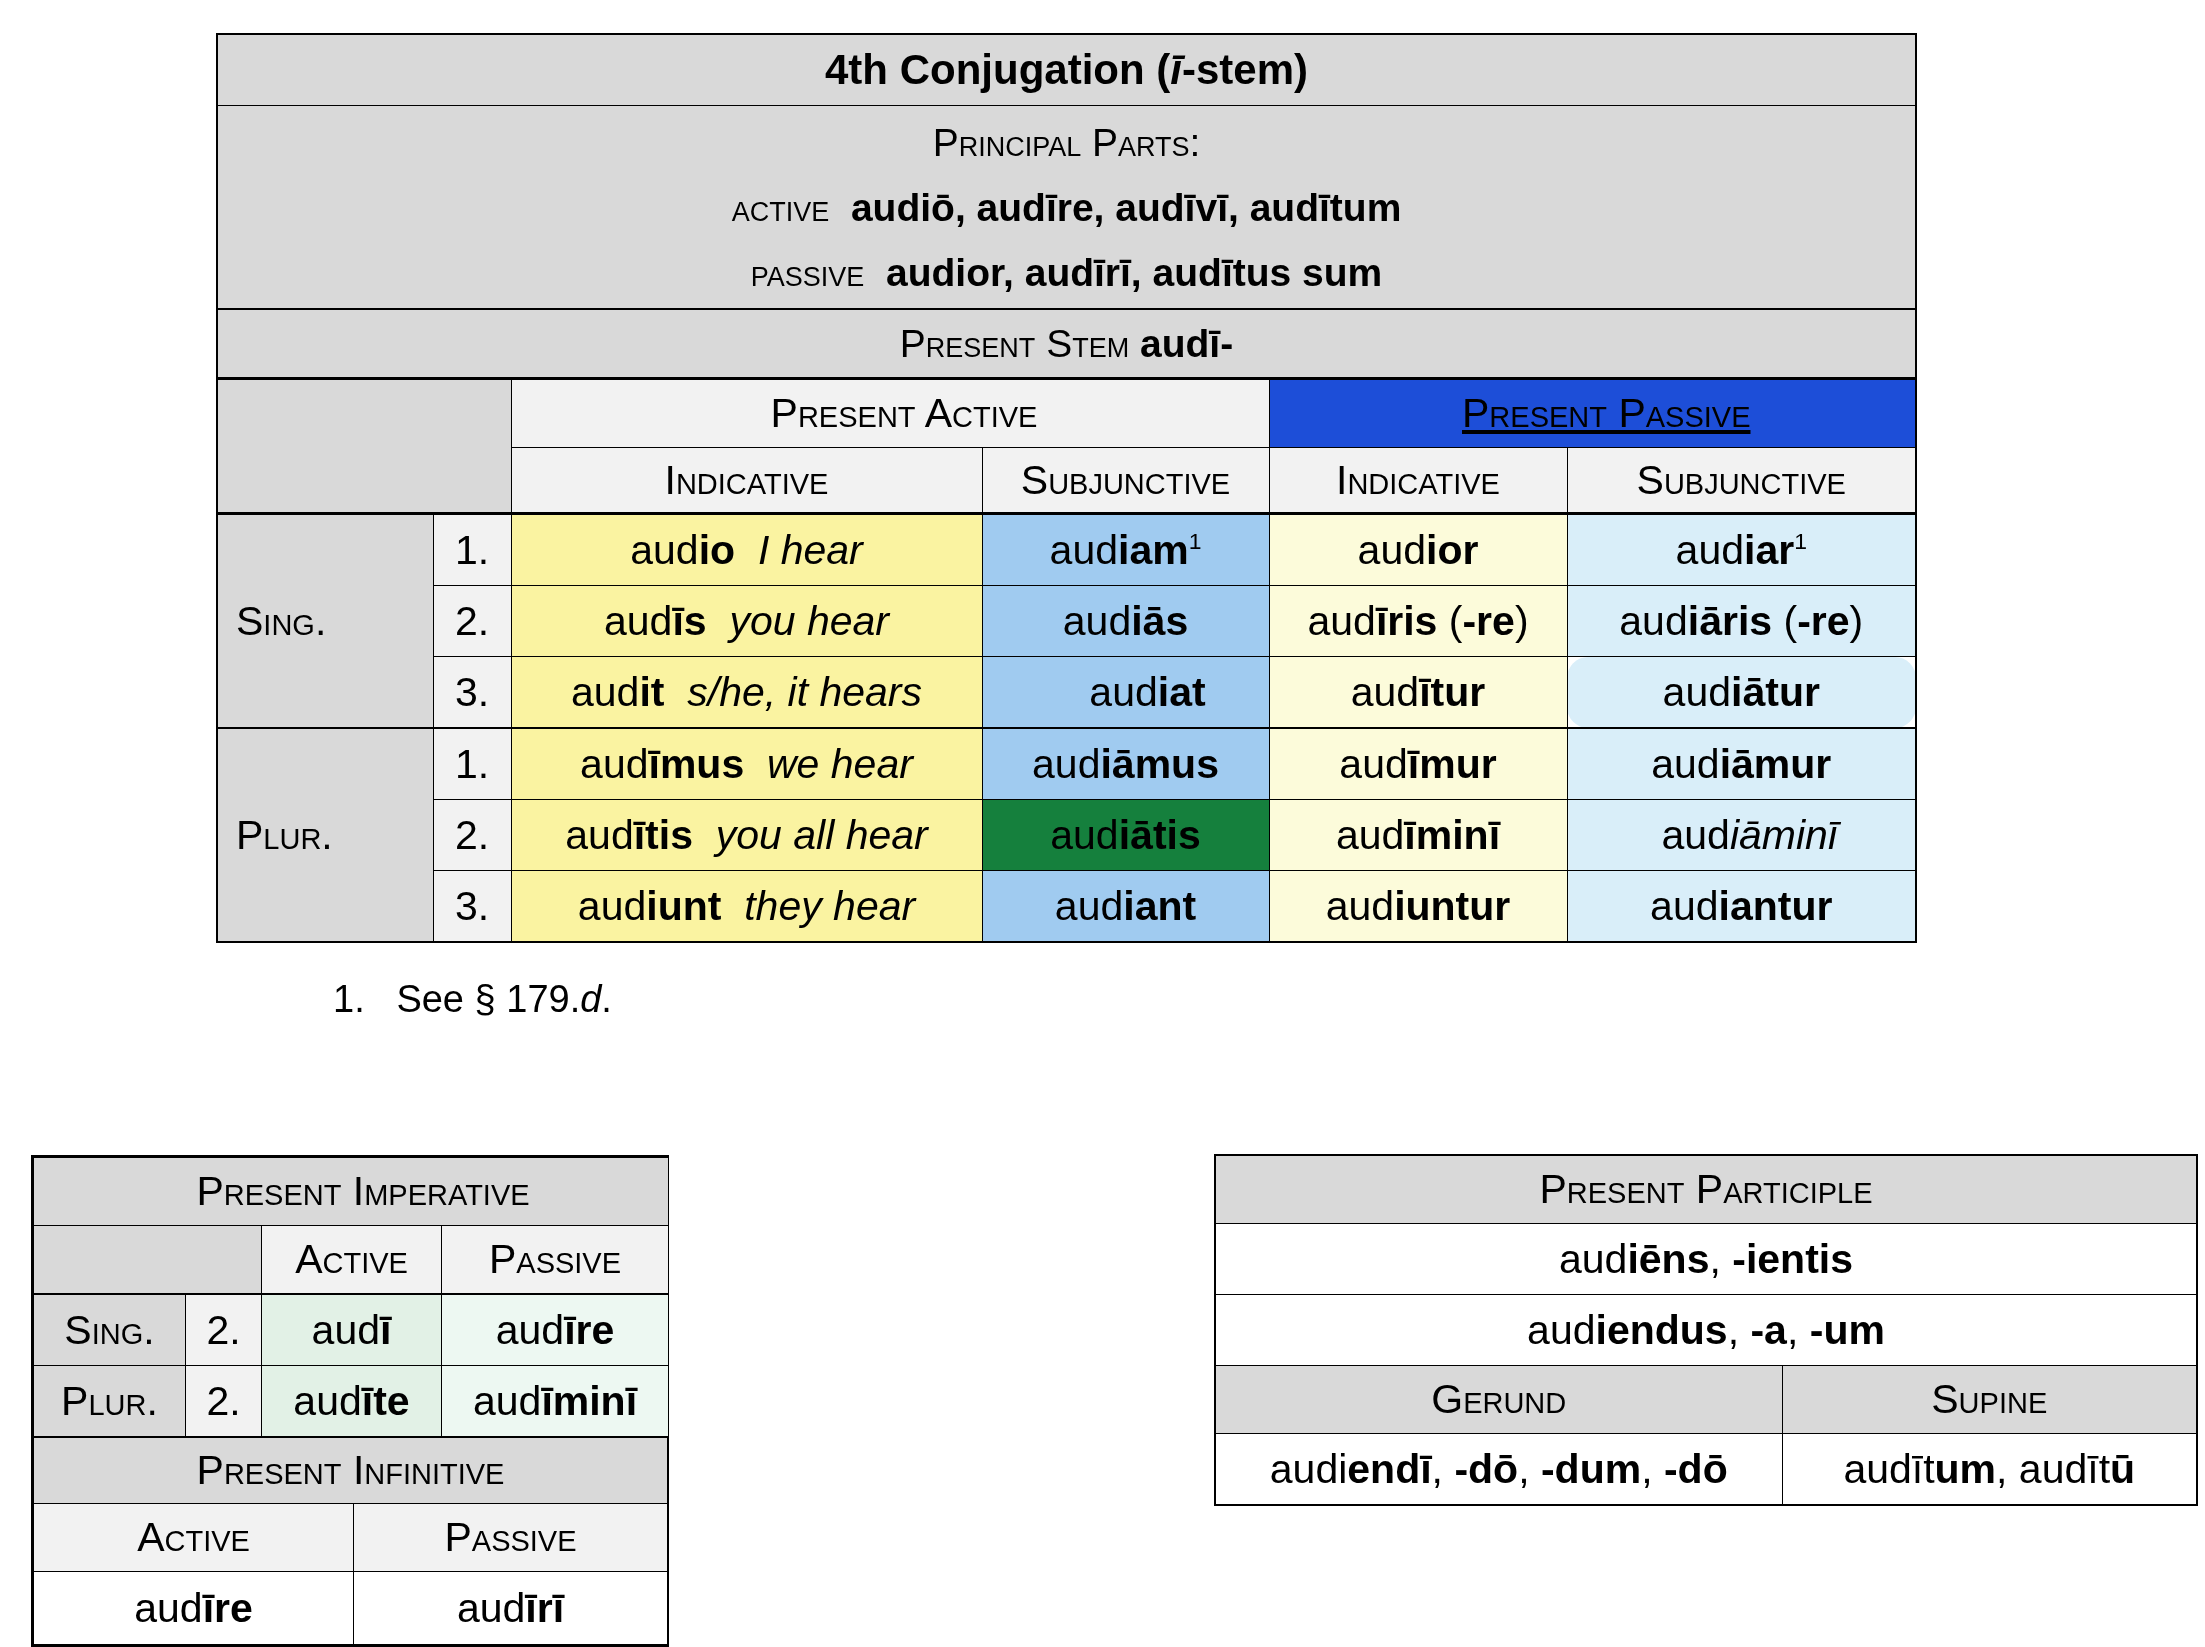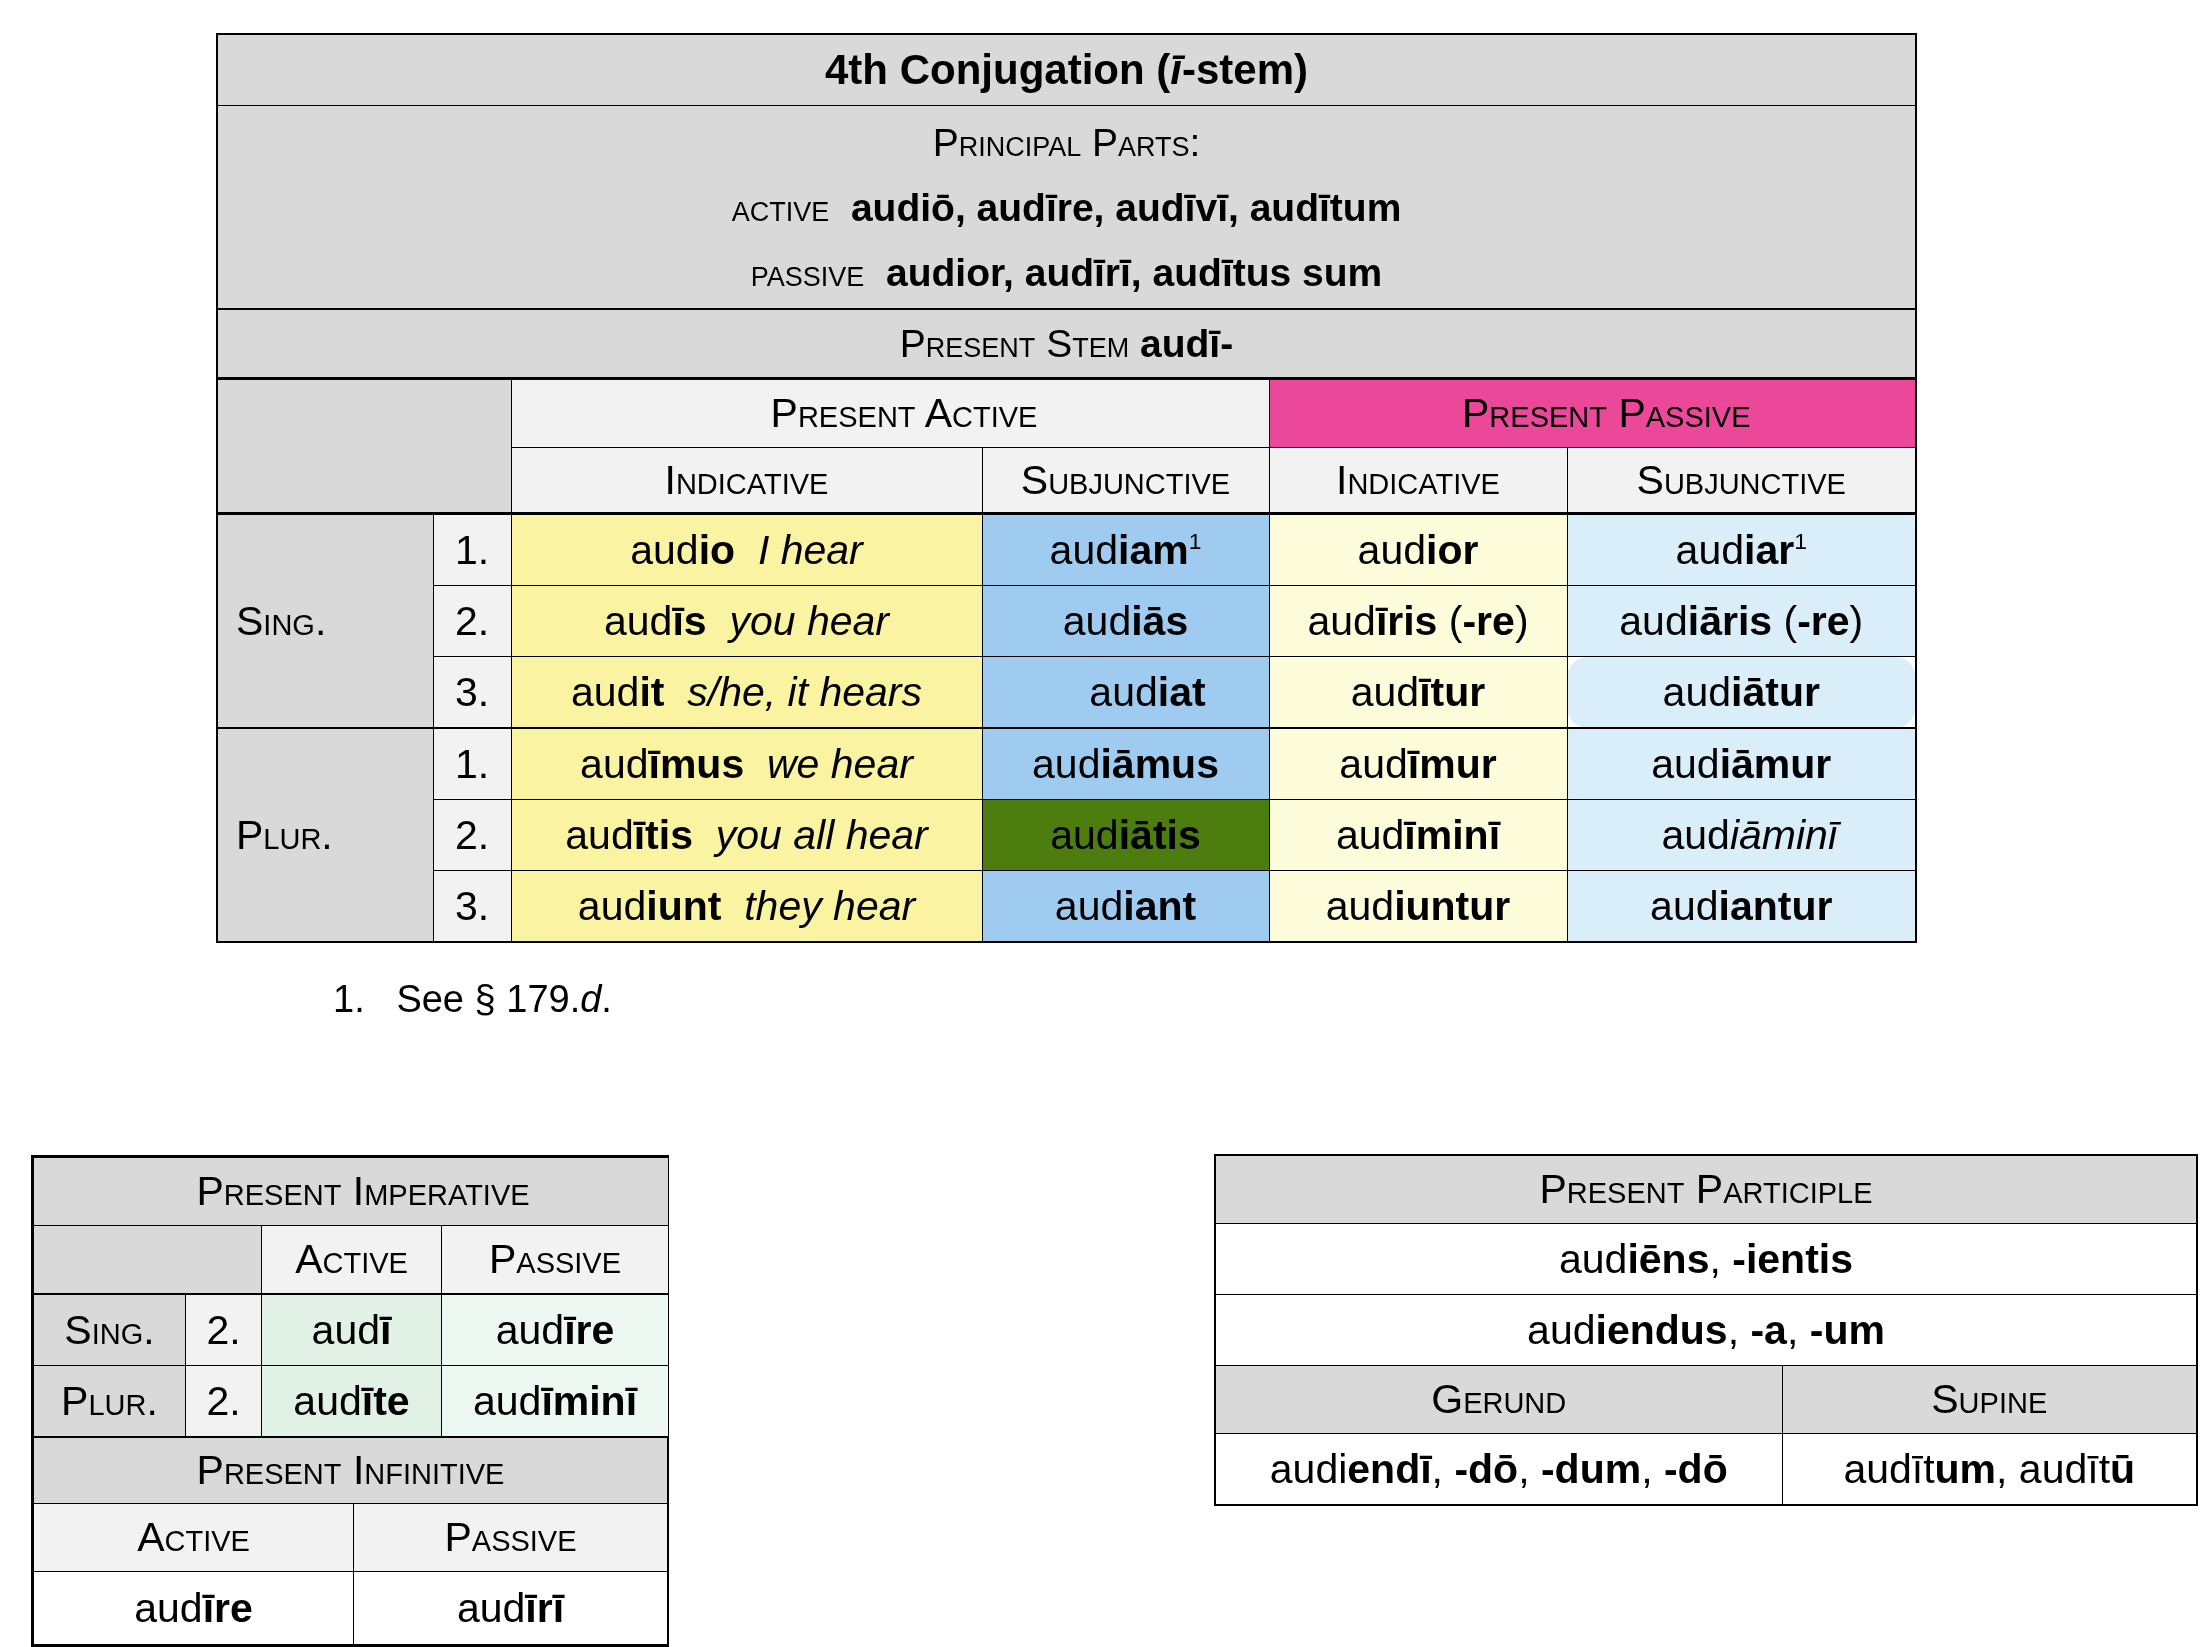--- a/index.html
+++ b/index.html
@@ -77,21 +77,21 @@
         <div class="pp-line cell"><span class="seg-sc">active</span><span>  </span><span class="seg-b">audiō, audīre, audīvī, audītum</span></div>
         <div class="pp-line cell"><span class="seg-sc">passive</span><span>  </span><span class="seg-b">audior, audīrī, audītus sum</span></div>
       </td>
     </tr>
     <tr class="r-stem">
       <td colspan="6" class="cell" style="background-color: rgb(217, 217, 217);"><span class="seg-sc">Present Stem </span><span class="seg-b">audī-</span></td>
     </tr>
     <tr class="r-h1">
       <td colspan="2" rowspan="2" class="corner" style="background-color: rgb(217, 217, 217);"></td>
       <td colspan="2" class="hdr" style="background-color: rgb(242, 242, 242);">Present Active</td>
-      <td colspan="2" class="hdr" style="background-color: #ec4899;">Present Passive</td>
+      <td colspan="2" class="hdr" style="background-color: #1d4ed8; text-decoration: underline;">Present Passive</td>
     </tr>
     <tr class="r-h2">
       <td class="hdr" style="background-color: rgb(242, 242, 242);">Indicative</td>
       <td class="hdr" style="background-color: rgb(242, 242, 242);">Subjunctive</td>
       <td class="hdr" style="background-color: rgb(242, 242, 242);">Indicative</td>
       <td class="hdr" style="background-color: rgb(242, 242, 242);">Subjunctive</td>
     </tr>
 
     <tr class="r-d">
       <td rowspan="3" class="grp grp-sep" style="background-color: rgb(217, 217, 217);">Sing.</td>
@@ -119,21 +119,21 @@
       <td rowspan="3" class="grp" style="background-color: rgb(217, 217, 217);">Plur.</td>
       <td style="background-color: rgb(242, 242, 242);">1.</td>
       <td class="cell" style="background-color: rgb(250, 243, 161);"><span>aud</span><span class="seg-b">īmus</span><span>  </span><span class="seg-i">we hear</span></td>
       <td class="cell" style="background-color: rgb(160, 203, 240);"><span>aud</span><span class="seg-b">iāmus</span></td>
       <td class="cell" style="background-color: rgb(252, 251, 218);"><span>aud</span><span class="seg-b">īmur</span></td>
       <td class="cell" style="background-color: rgb(217, 238, 249);"><span>aud</span><span class="seg-b">iāmur</span></td>
     </tr>
     <tr class="r-d">
       <td style="background-color: rgb(242, 242, 242);">2.</td>
       <td class="cell" style="background-color: rgb(250, 243, 161);"><span>aud</span><span class="seg-b">ītis</span><span>  </span><span class="seg-i">you all hear</span></td>
-      <td class="cell" style="background-color: #4d7c0f;"><span>aud</span><span class="seg-b">iātis</span></td>
+      <td class="cell" style="background-color: #15803d;"><span>aud</span><span class="seg-b">iātis</span></td>
       <td class="cell" style="background-color: rgb(252, 251, 218);"><span>aud</span><span class="seg-b">īminī</span></td>
       <td class="cell" style="background-color: rgb(217, 238, 249); padding-left: 16px;"><span>aud</span><span class="seg-i">iāminī</span></td>
     </tr>
     <tr class="r-d">
       <td style="background-color: rgb(242, 242, 242);">3.</td>
       <td class="cell" style="background-color: rgb(250, 243, 161);"><span>aud</span><span class="seg-b">iunt</span><span>  </span><span class="seg-i">they hear</span></td>
       <td class="cell" style="background-color: rgb(160, 203, 240);"><span>aud</span><span class="seg-b">iant</span></td>
       <td class="cell" style="background-color: rgb(252, 251, 218);"><span>aud</span><span class="seg-b">iuntur</span></td>
       <td class="cell" style="background-color: rgb(217, 238, 249);"><span>aud</span><span class="seg-b">iantur</span></td>
     </tr>

